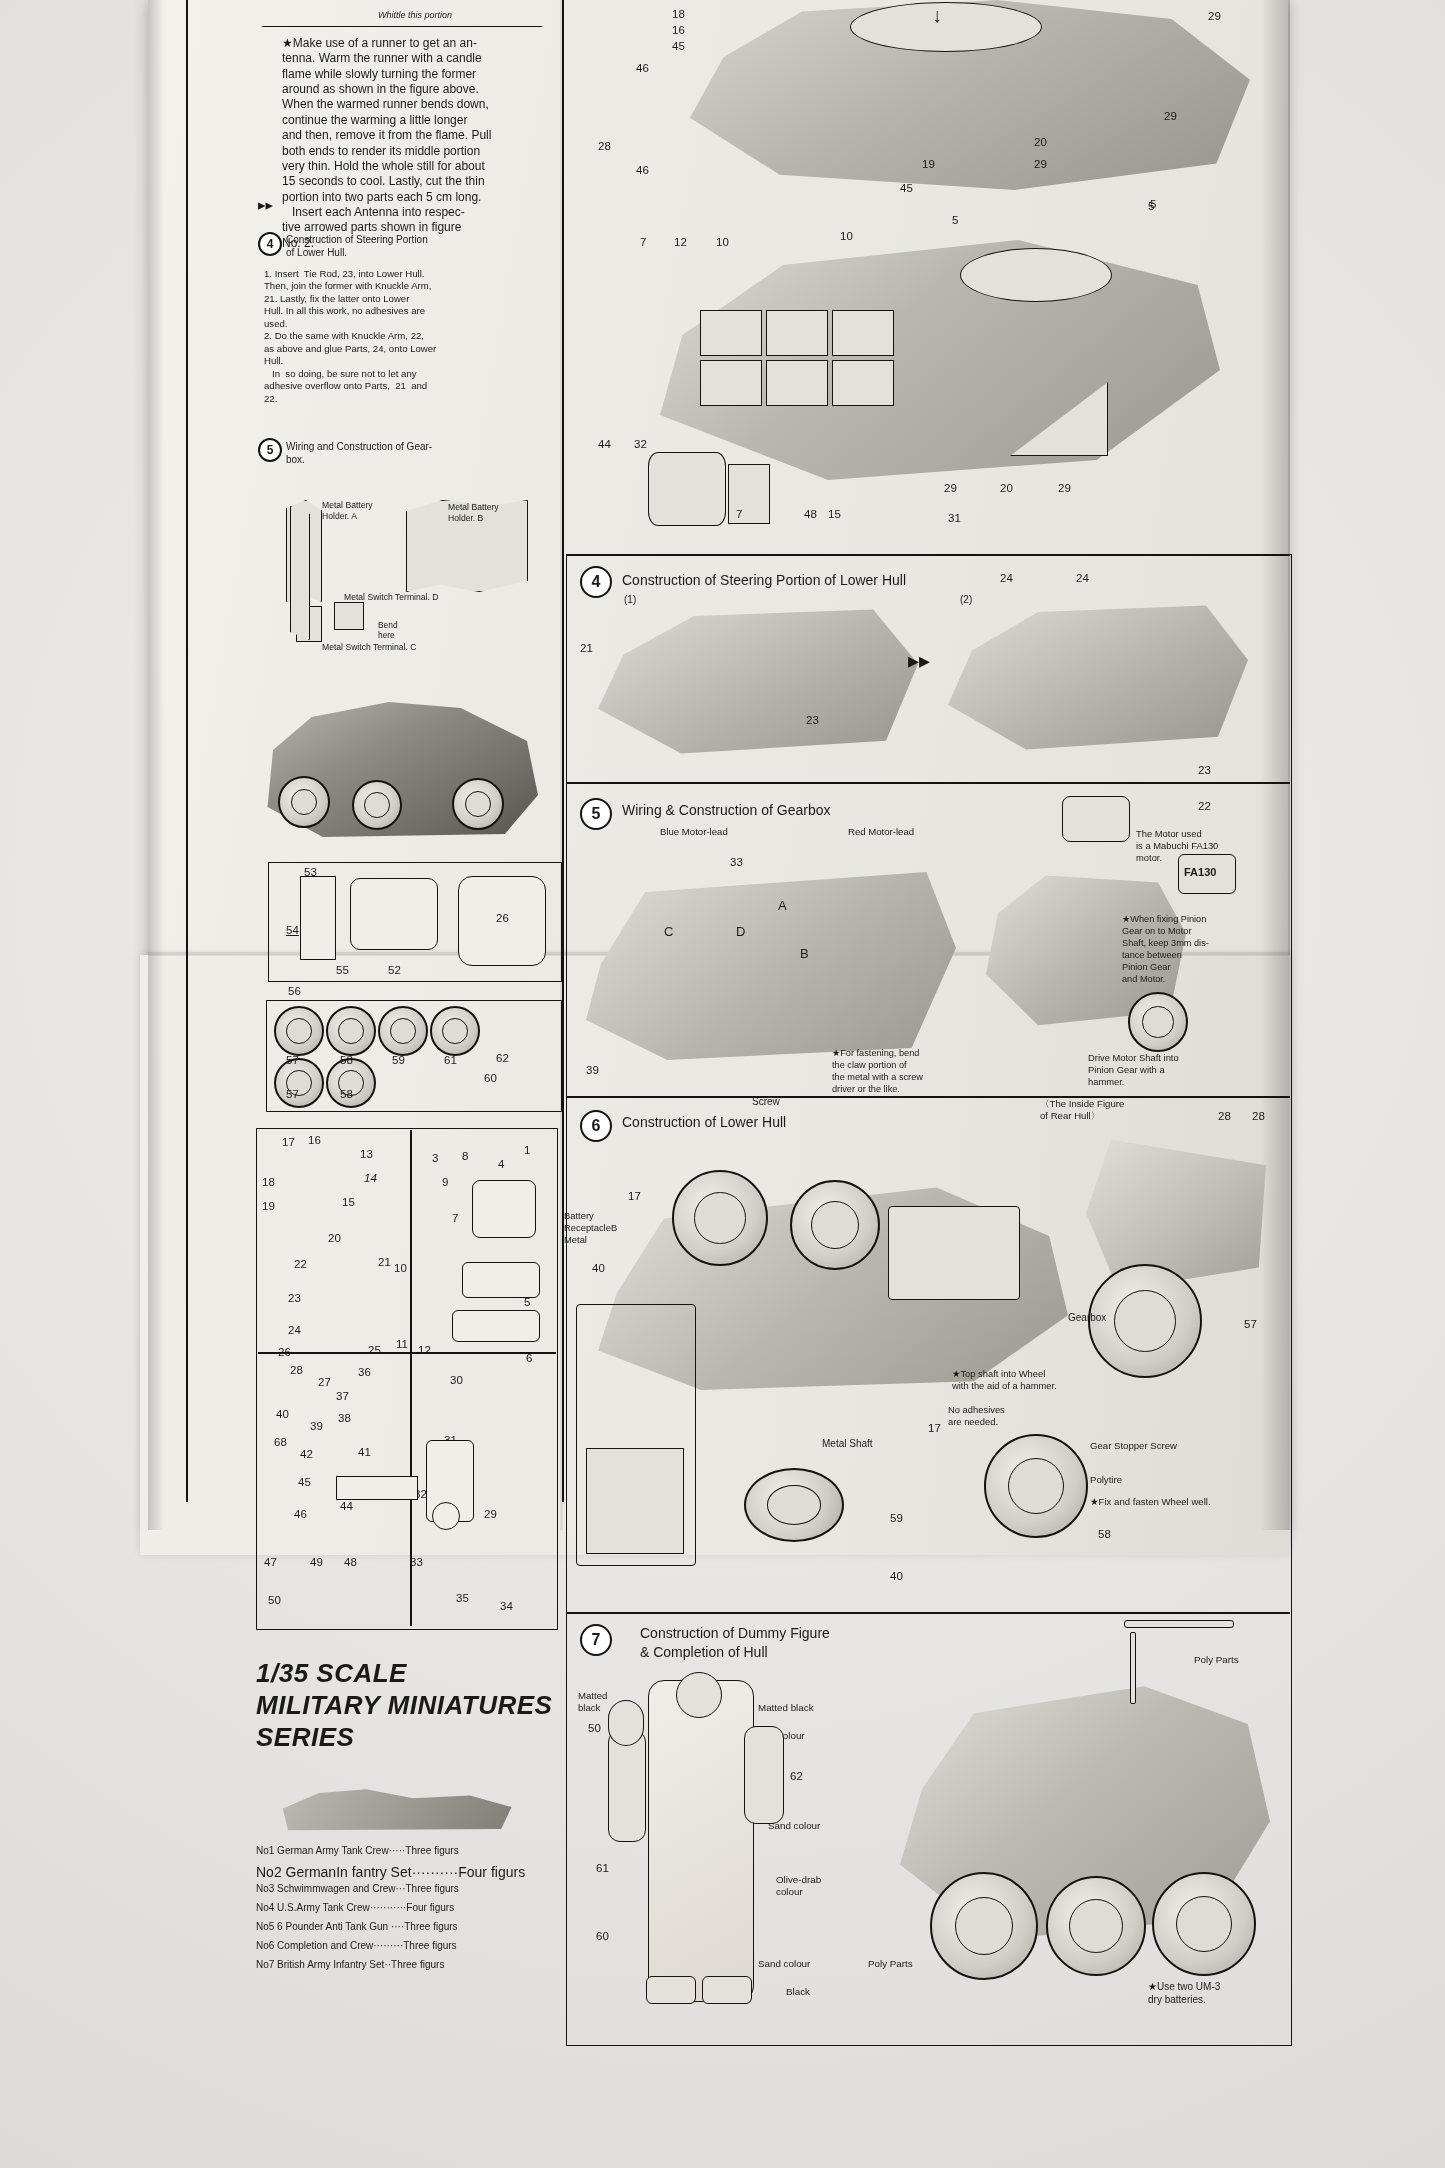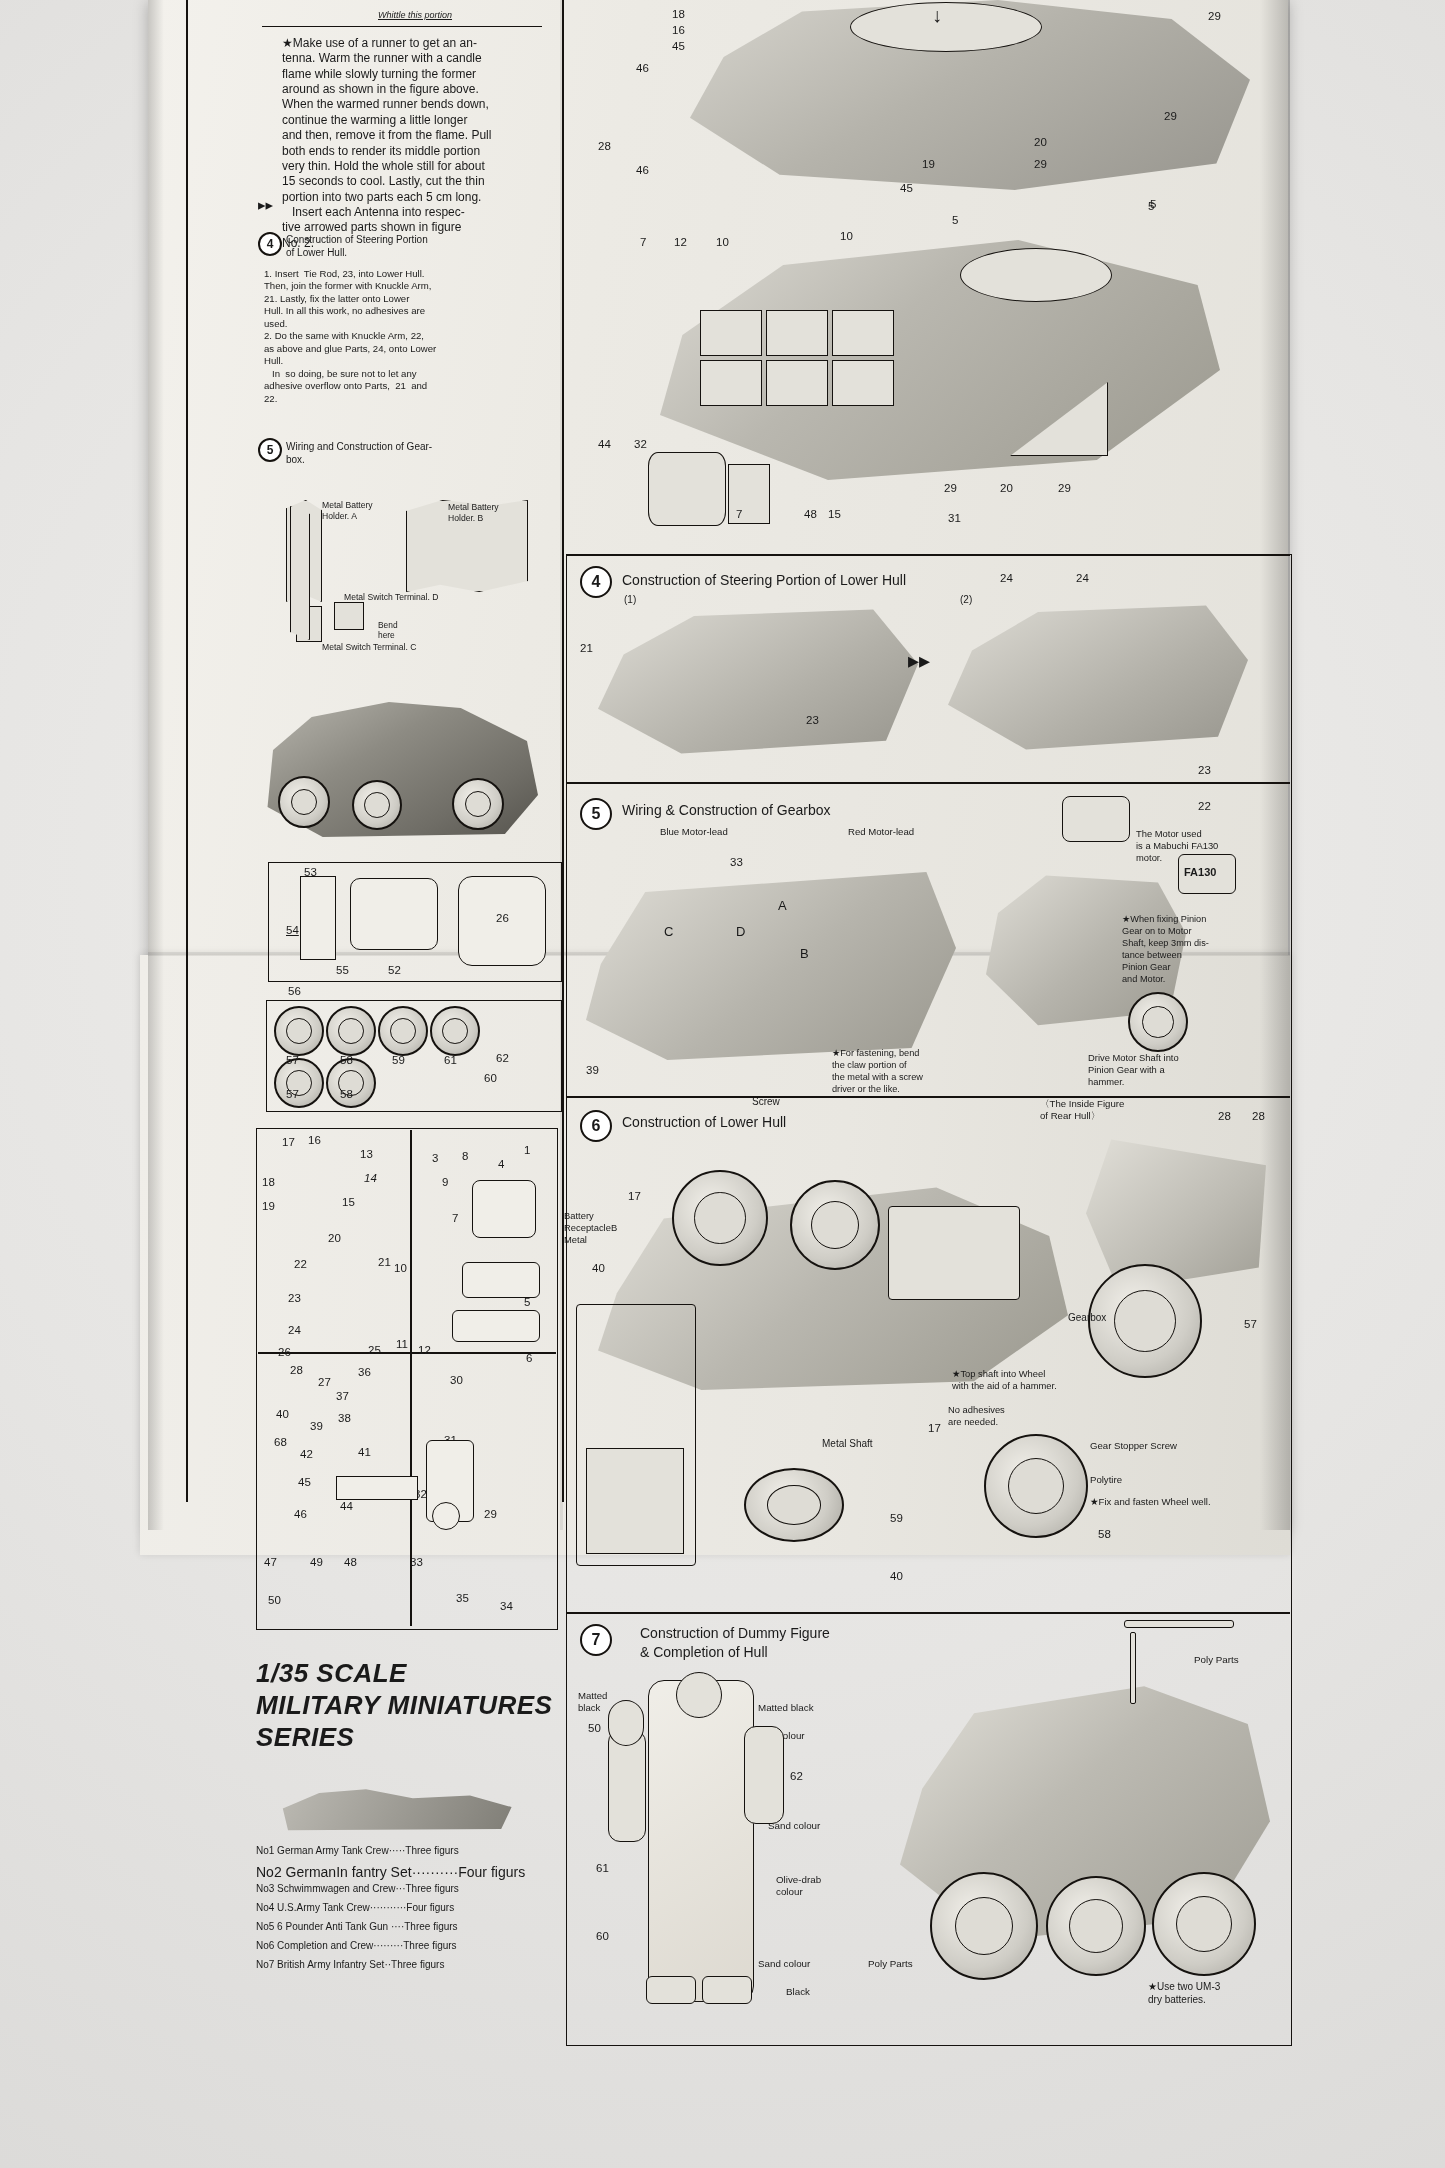--- a/index.html
+++ b/index.html
@@ -52,21 +52,21 @@
 <div id="sheet"></div>
 <div id="sheet2"></div>
 <div class="shadow-l"></div>
 <div class="shadow-r"></div>
 <div class="crease" style="left:560px;top:0;width:3px;height:1530px;"></div>
 <div class="crease" style="left:148px;top:952px;width:1142px;height:4px;"></div>
 
 <div class="vrule" style="left:186px;top:0;height:1502px;"></div>
 <div class="vrule" style="left:562px;top:0;height:1502px;"></div>
 
-<div class="t" style="left:378px;top:10px;font-size:9px;font-style:italic;text-decoration:underline;">Whittle this portion</div>
+<div class="t" style="left:378px;top:10px;font-size:9px;font-style:italic;">Whittle this portion</div>
 <div class="hrule" style="left:262px;top:26px;width:280px;height:1px;"></div>
 
 <div class="t" style="left:250px;top:36px;width:290px;font-size:12px;line-height:1.28;margin-left:32px;">★Make use of a runner to get an an-
 tenna. Warm the runner with a candle
 flame while slowly turning the former
 around as shown in the figure above.
 When the warmed runner bends down,
 continue the warming a little longer
 and then, remove it from the flame. Pull
 both ends to render its middle portion

